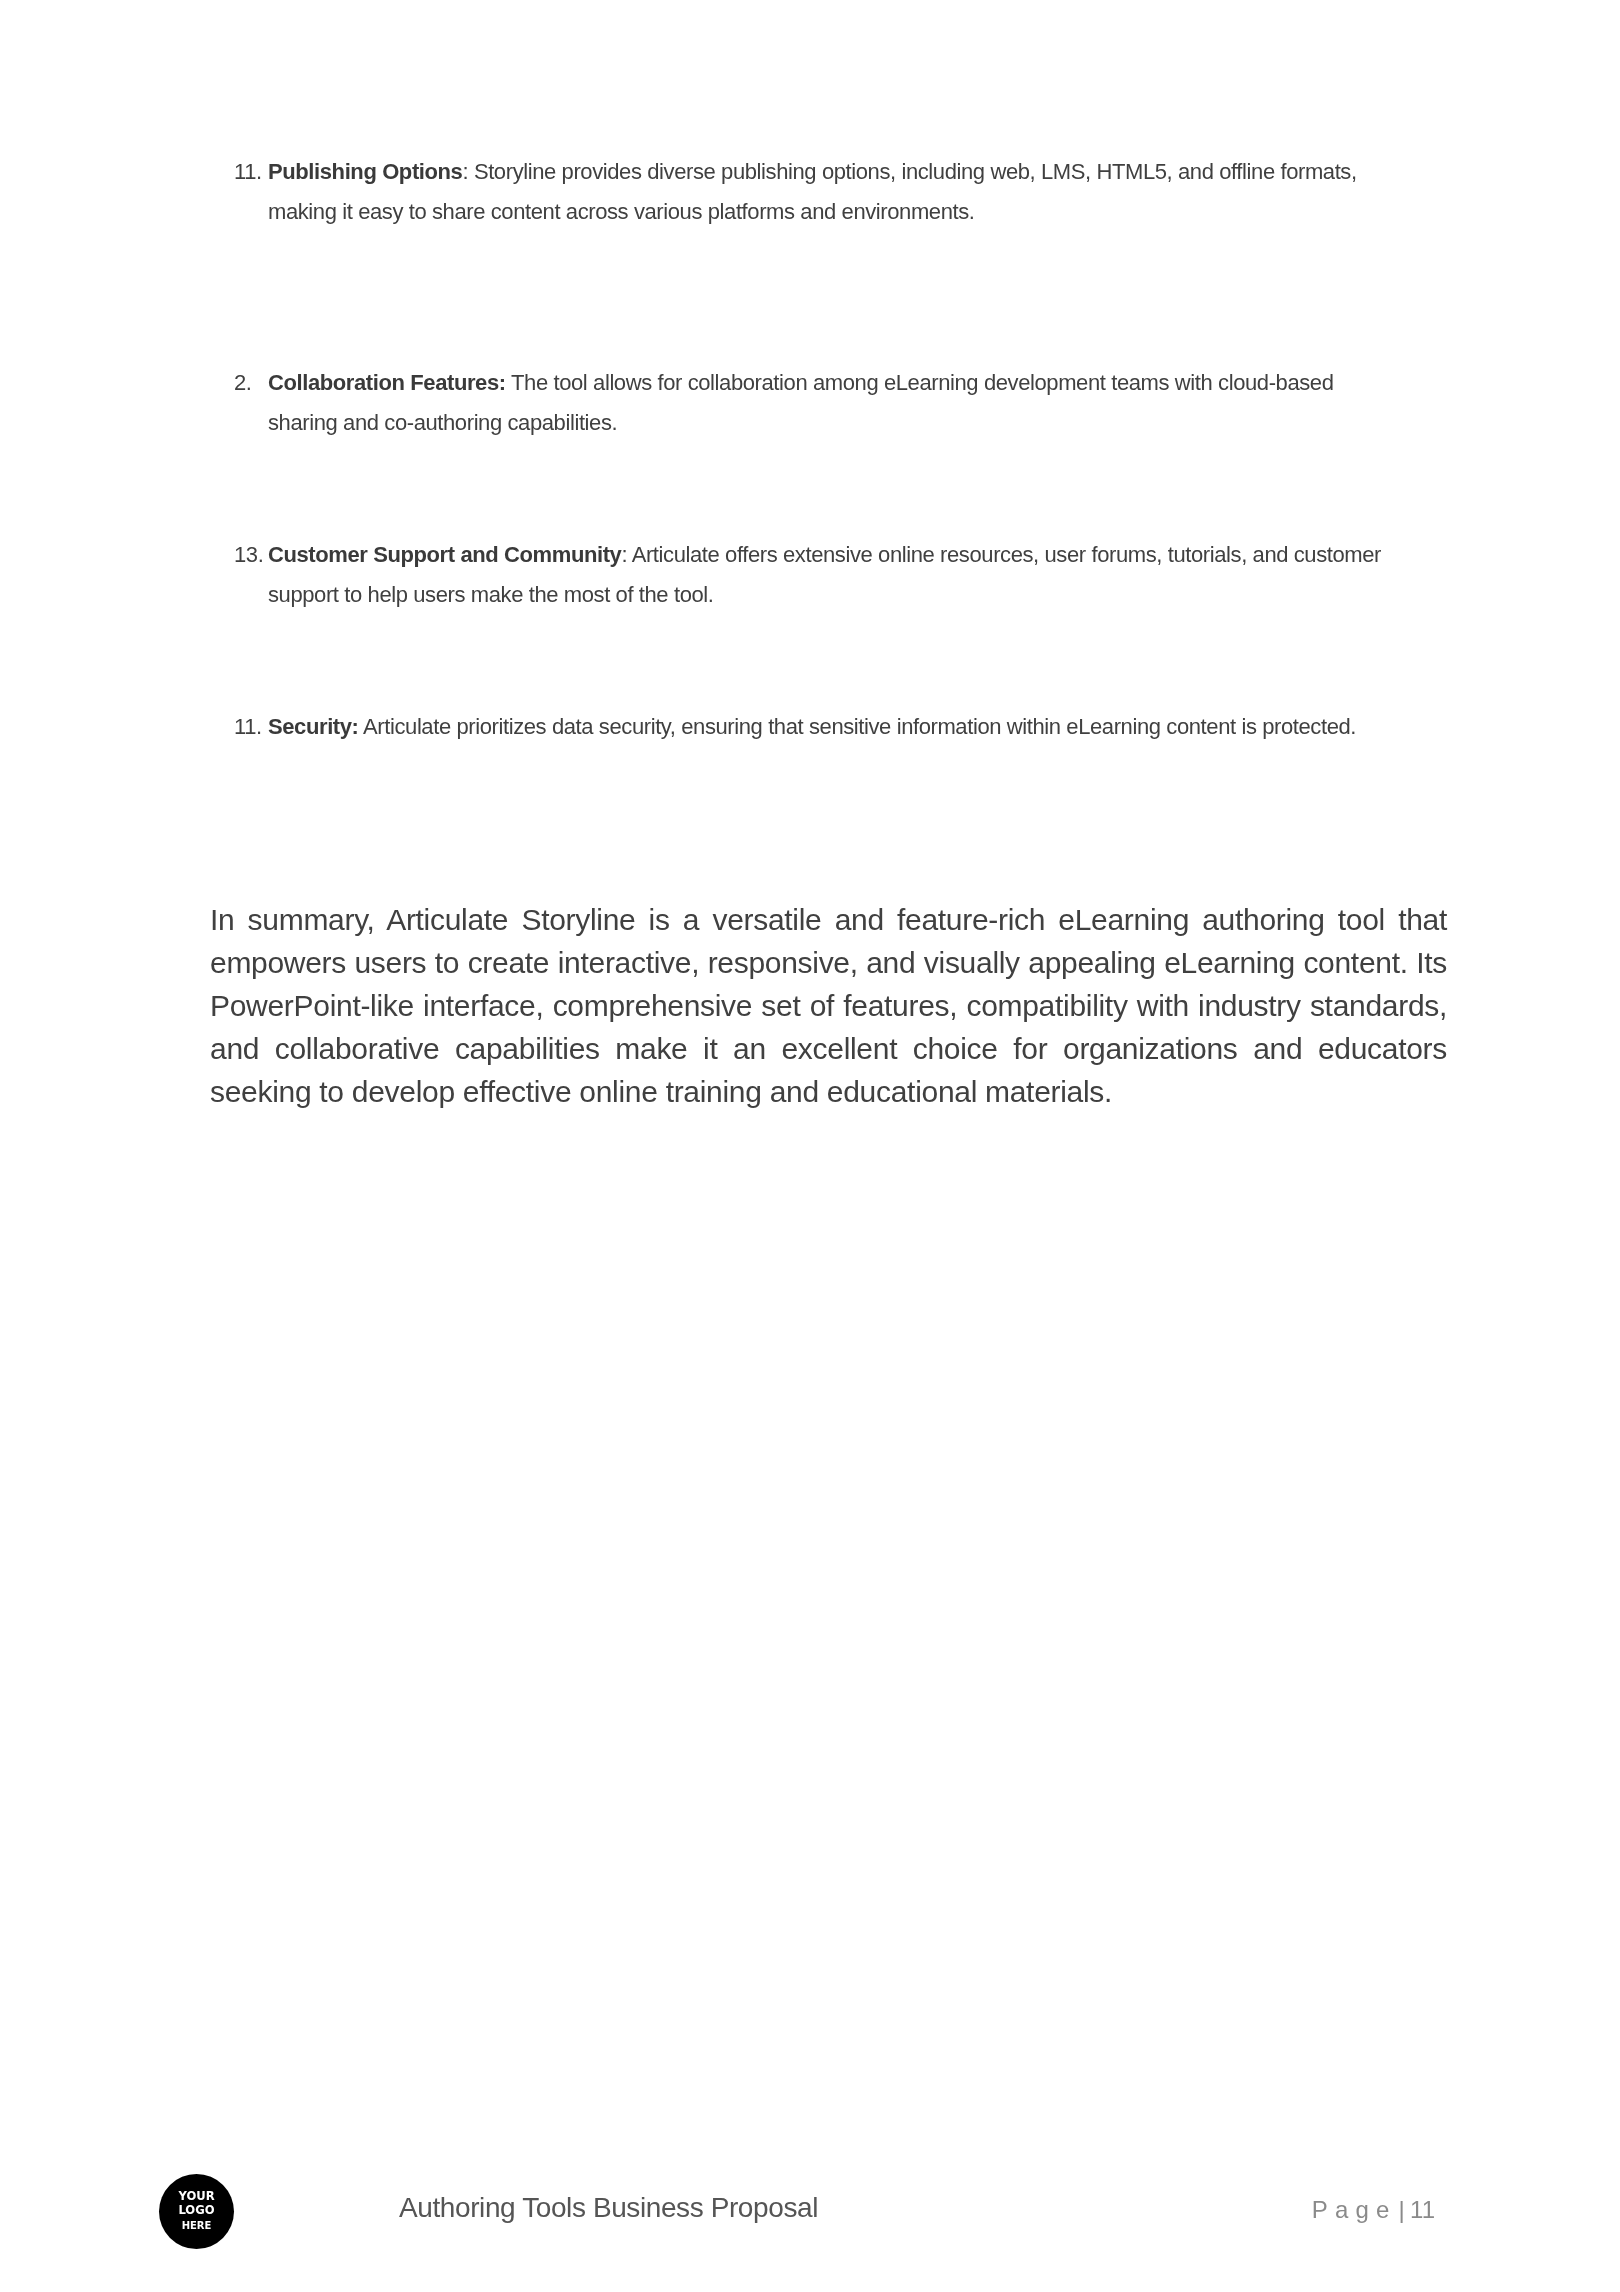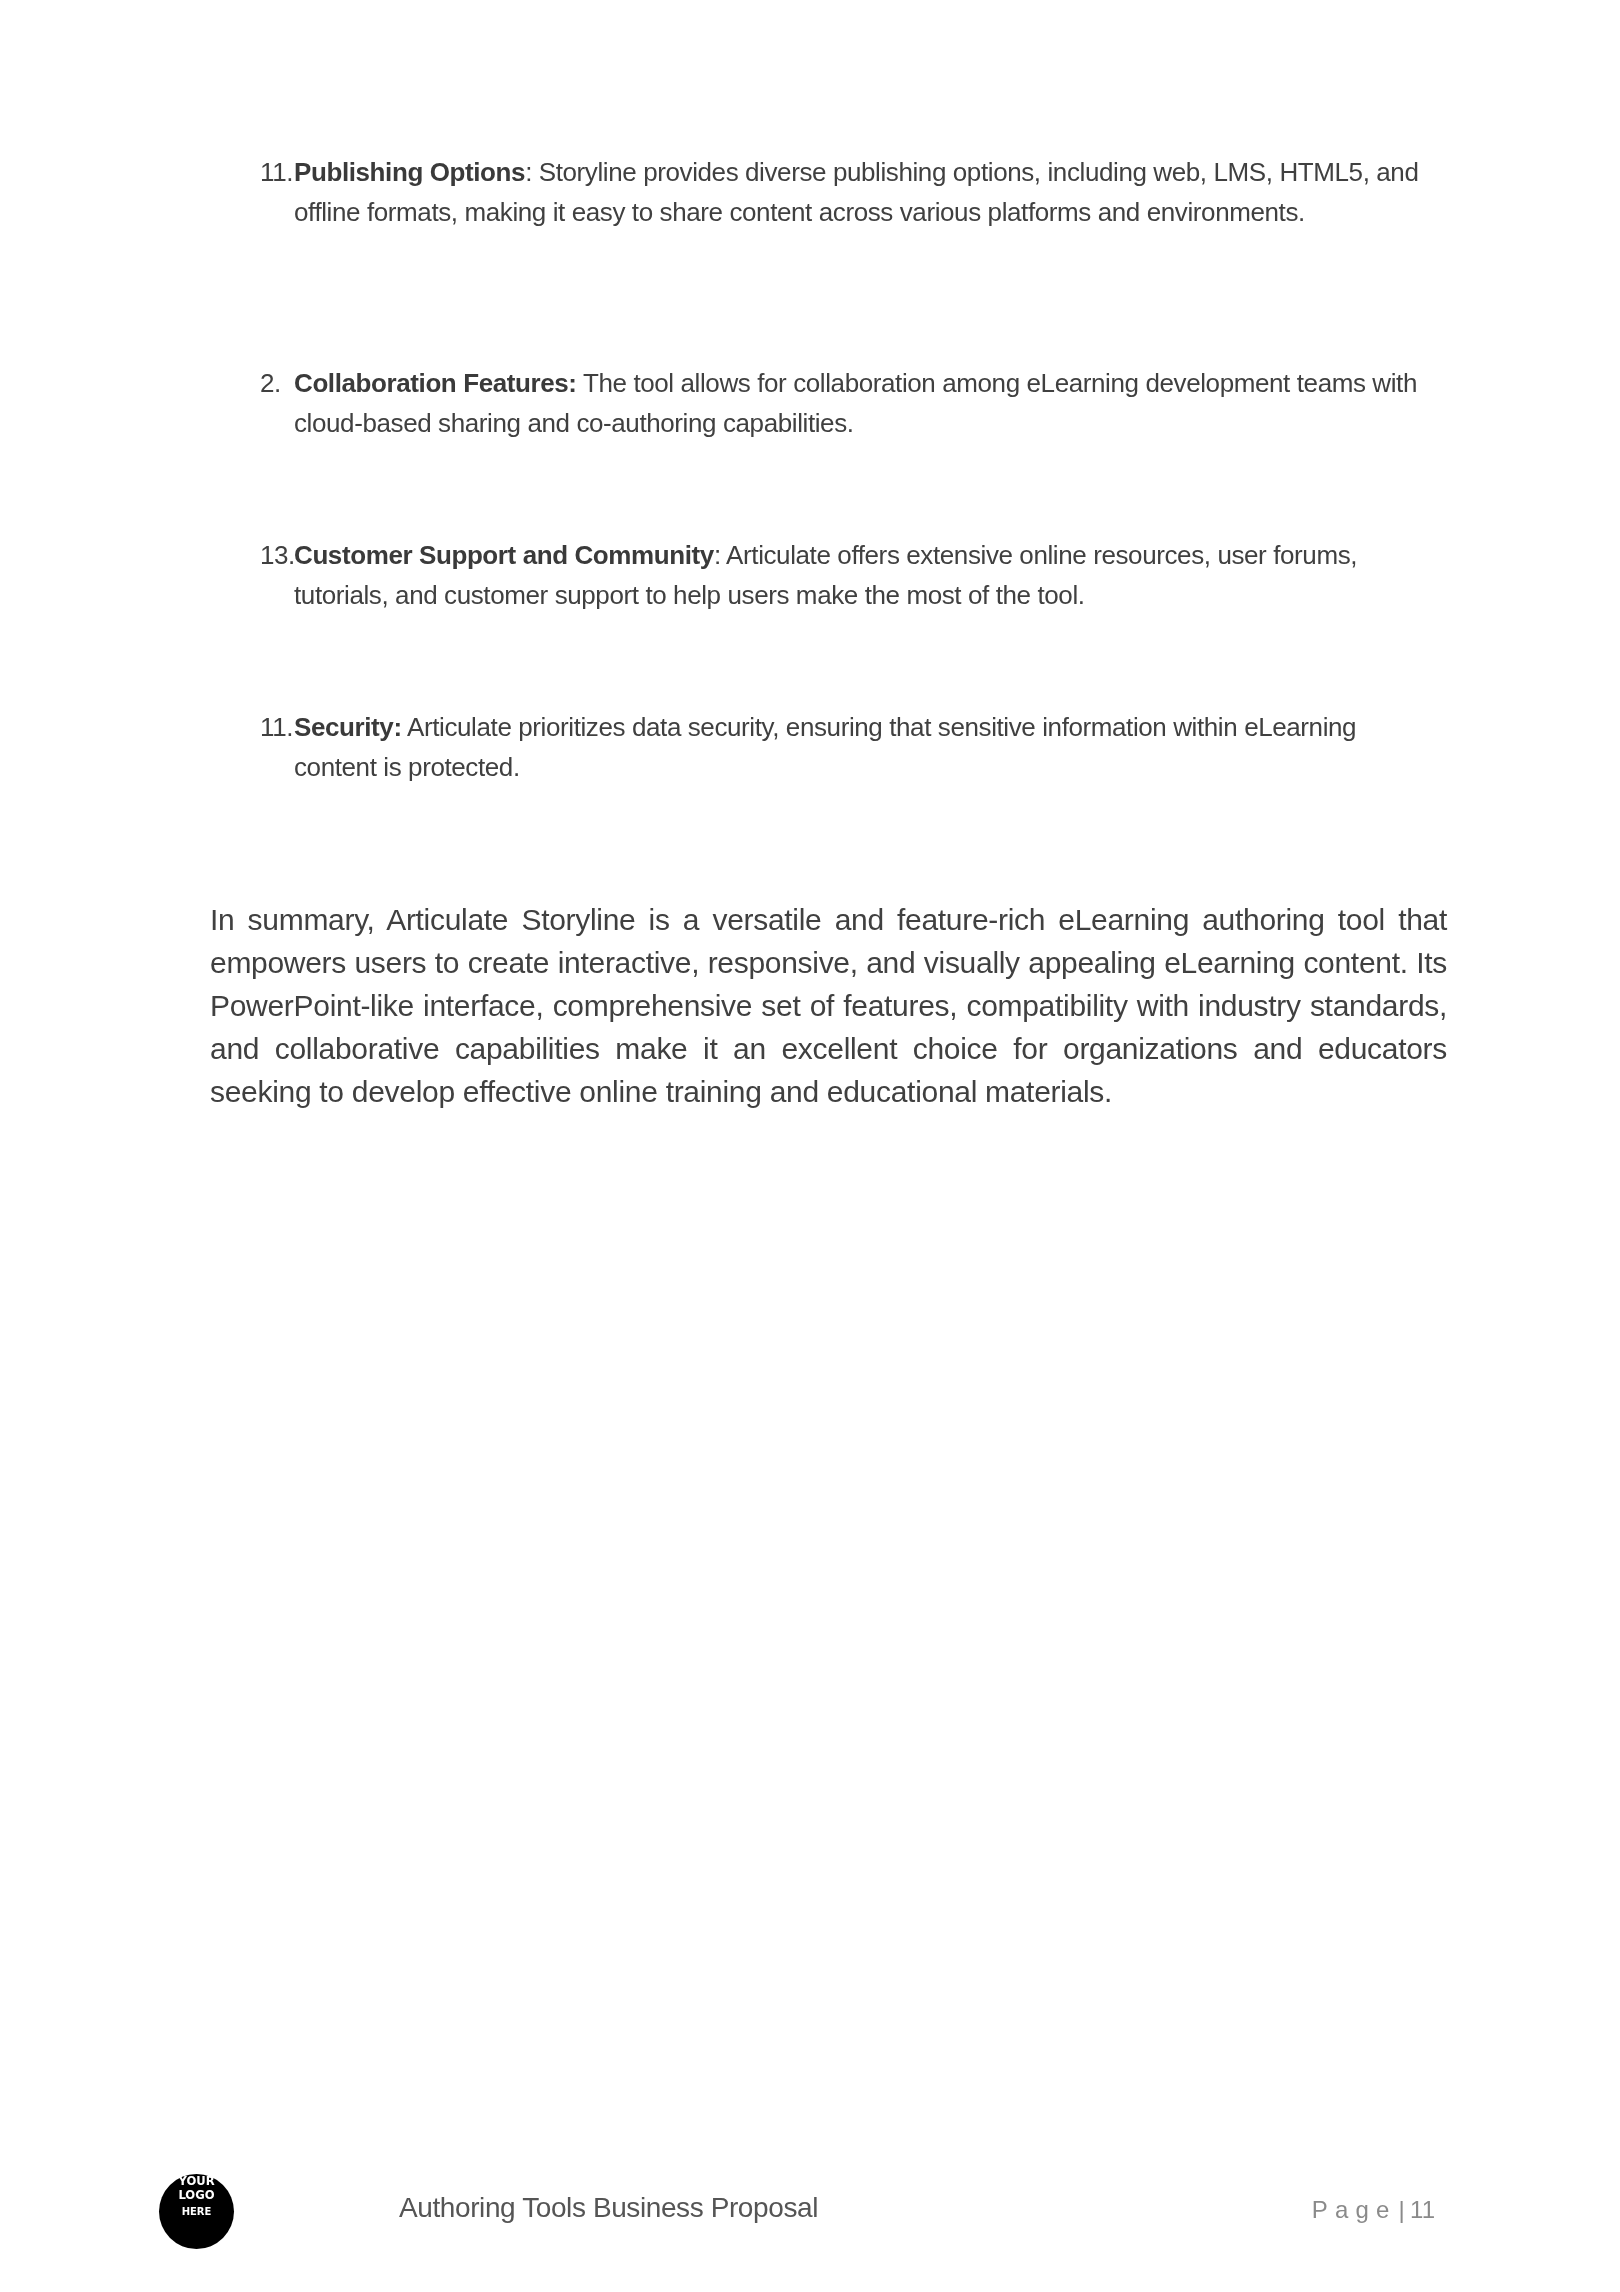--- a/index.html
+++ b/index.html
@@ -1,27 +1,27 @@
 <!DOCTYPE html>
 <html style="font-size:14.3px"><head>
 <meta charset="utf-8">
 <style>
   html, body { margin: 0; padding: 0; background: #ffffff; }
   body { width: 1620px; height: 2293px; position: relative; overflow: hidden;
          font-family: "Liberation Sans", sans-serif; color: #404040; }
   .page { position: absolute; left: 0; top: 0; width: 1620px; height: 2293px; }
   ol.features { position: absolute; left: 0; top: 152px; margin: 0; padding: 0; list-style: none; width: 1620px; }
-  ol.features li { position: absolute; left: 260px; width: 1164px; font-size: 26px; line-height: 40px; letter-spacing: -0.4px; }
+  ol.features li { position: absolute; left: 234px; width: 1164px; font-size: 22px; line-height: 40px; letter-spacing: -0.4px; }
   ol.features li .num { position: absolute; left: 0; top: 0; width: 49px; }
   ol.features li .body { margin-left: 34px; display: block; }
   ol.features li b { color: #3a3a3a; }
   .summary { position: absolute; left: 210px; top: 898px; width: 1237px; font-size: 30px; line-height: 43px;
              text-align: justify; letter-spacing: -0.3px; margin: 0; }
   .logo { position: absolute; left: 159px; top: 2174px; width: 75px; height: 75px; border-radius: 50%; background: #000;
-          color: #fff; display: flex; flex-direction: column; align-items: center; 
+          color: #fff; display: flex; flex-direction: column; align-items: center; justify-content: center;
           font-family: "DejaVu Sans", sans-serif; font-weight: bold; line-height: 14.3px; }
   .logo span { display: block; text-align: center; }
   .logo .l1, .logo .l2 { font-size: 11.6px; }
   .logo .l3 { font-size: 10px; line-height: 17px; }
   .footer-title { position: absolute; left: 399px; top: 2192px; font-size: 28px; color: #555; letter-spacing: -0.4px; font-weight: 300; }
   .page-num { position: absolute; right: 185px; top: 2196px; font-size: 24px; color: #8a8a8a; }
   .page-num .lbl { letter-spacing: 7.2px; margin-top: 8px; }
   .page-num .sep { margin: 0 5.4px 0 1.8px; }
 </style>
 </head>

